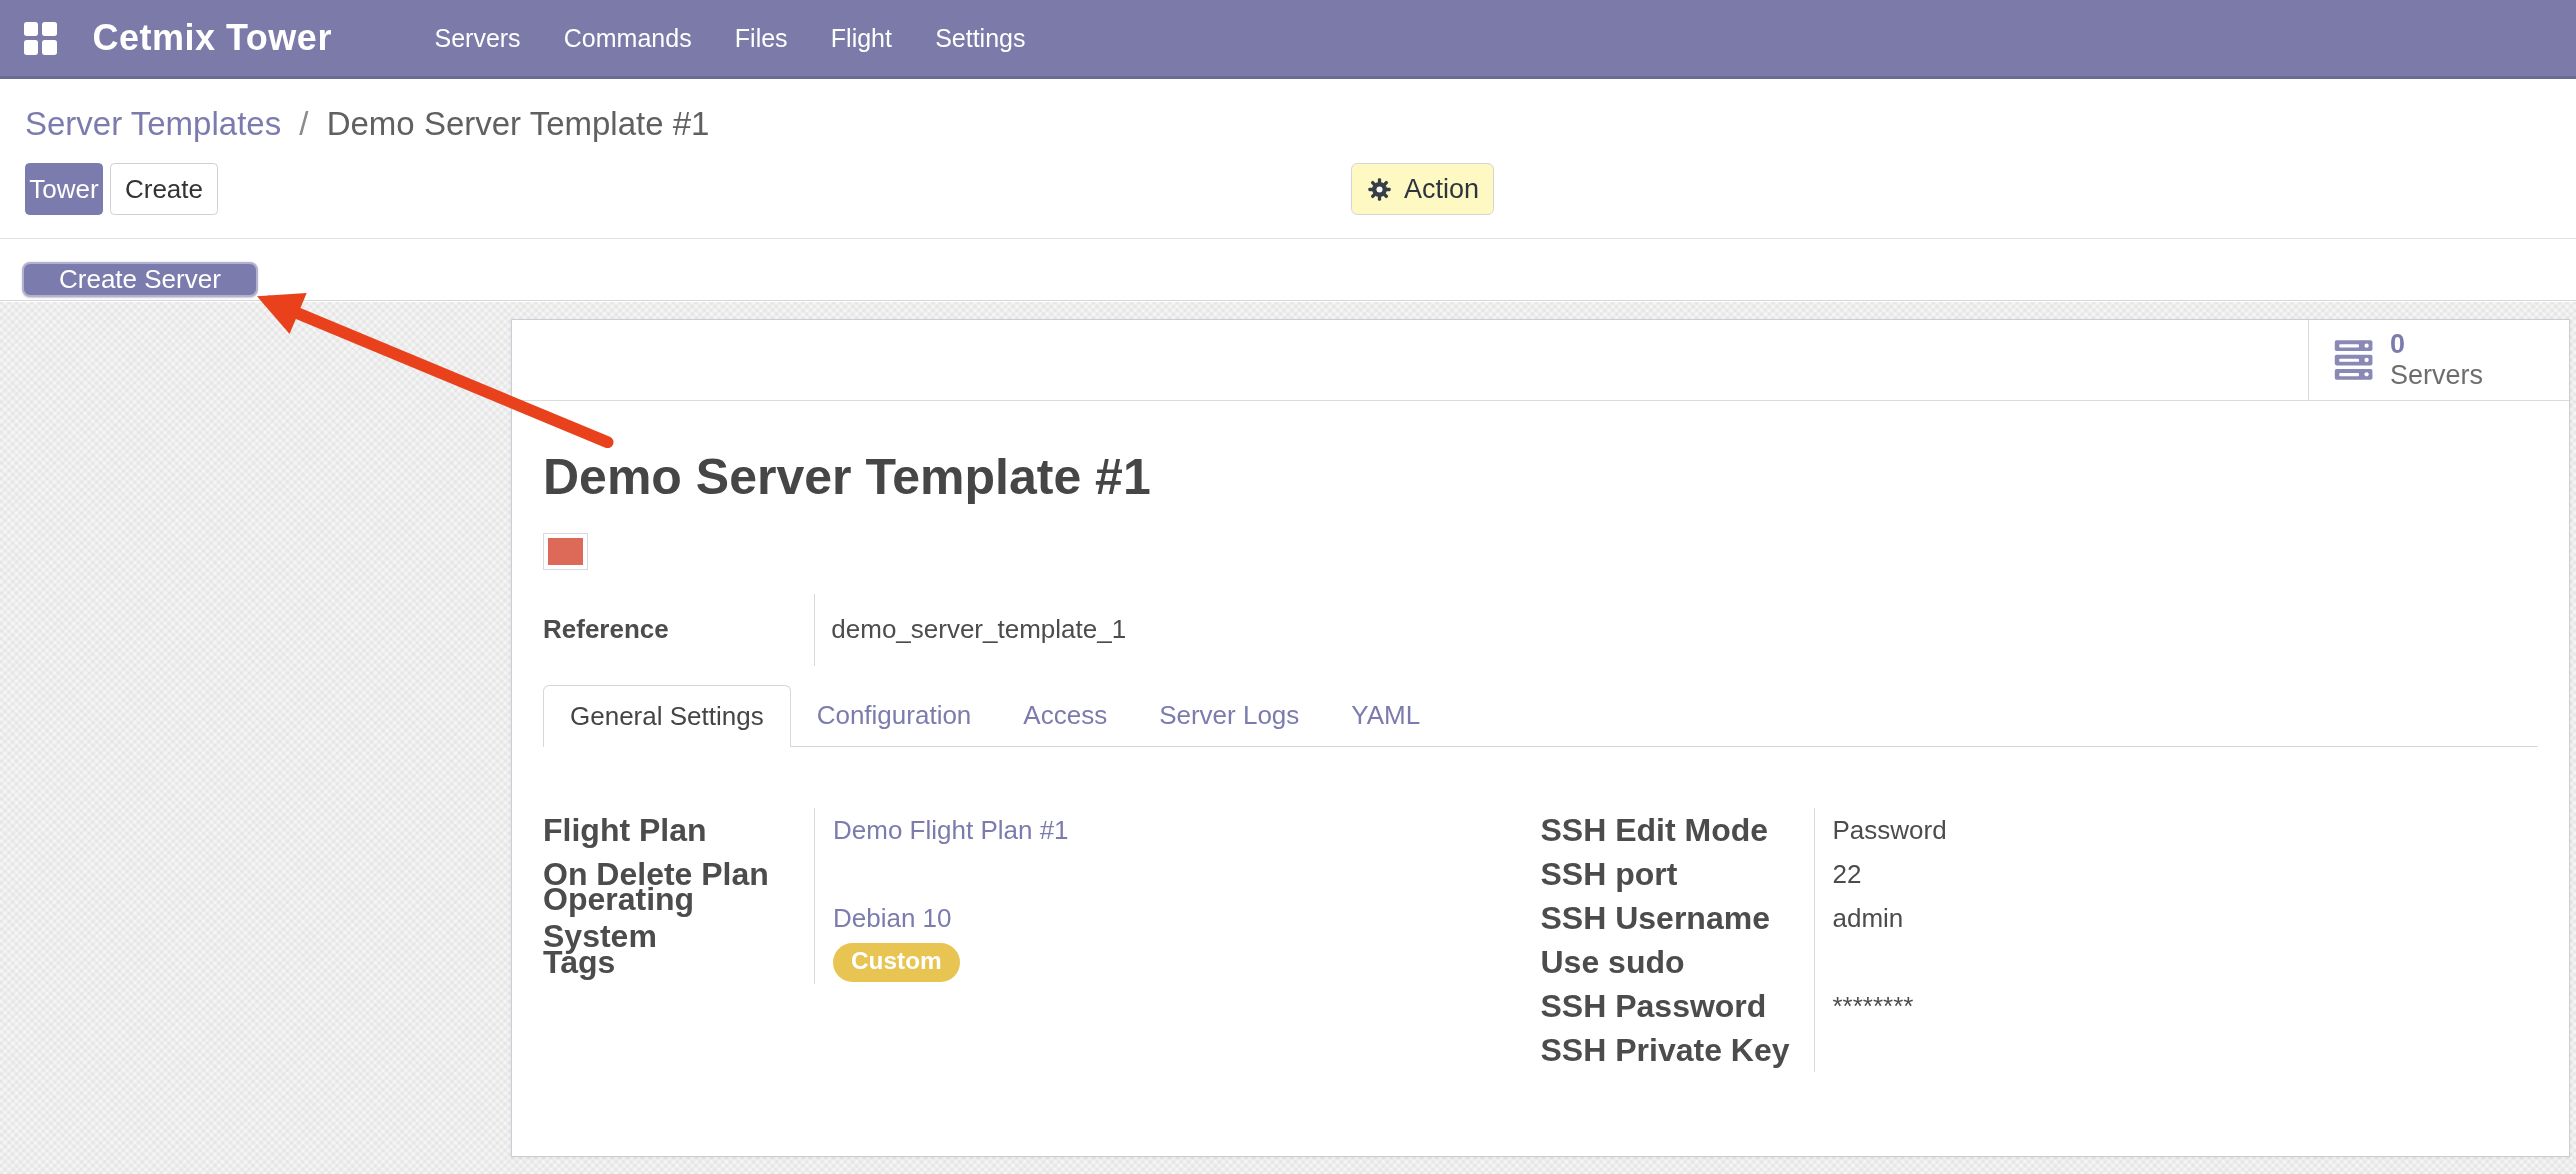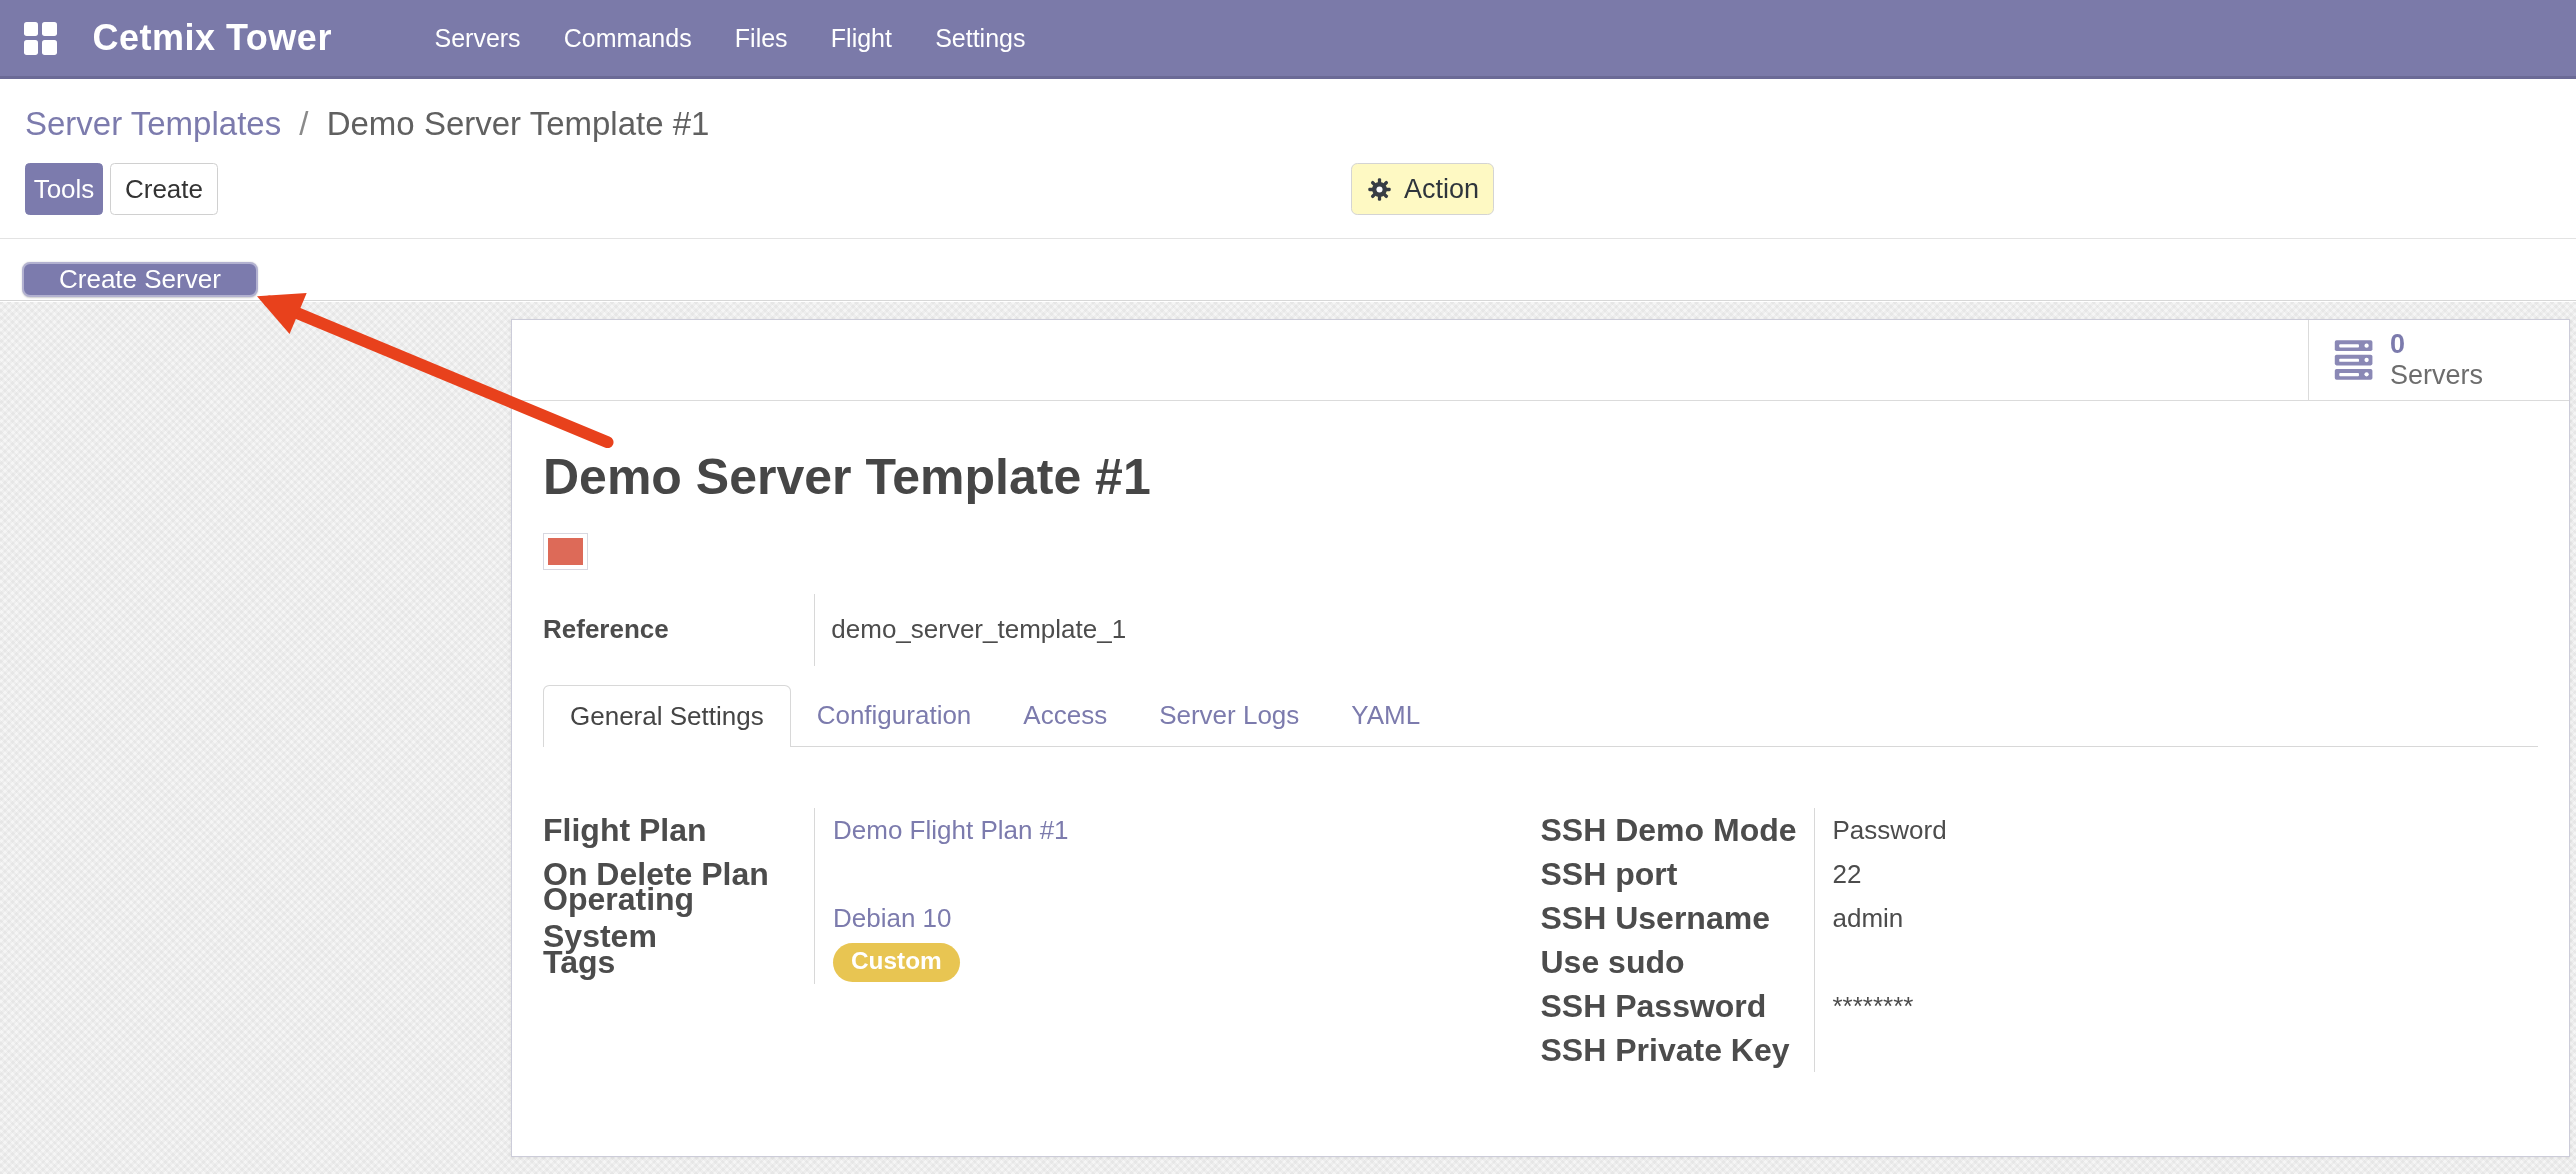--- a/index.html
+++ b/index.html
@@ -113,21 +113,21 @@
     <div class="nav-item">Settings</div>
   </div>
 </div>
 
 <div class="breadcrumb">
   <a>Server Templates</a>
   <span class="sep">/</span>
   <span class="current">Demo Server Template #1</span>
 </div>
 
-<div class="btn btn-edit">Tools</div>
+<div class="btn btn-edit">Tower</div>
 <div class="btn btn-create">Create</div>
 <div class="btn btn-action">
   <svg class="gear" viewBox="0 0 24 24">
     <g fill="#383e45">
       <rect x="10.55" y="2" width="2.9" height="20" rx="1.2"></rect>
       <rect x="10.55" y="2" width="2.9" height="20" rx="1.2" transform="rotate(45 12 12)"></rect>
       <rect x="10.55" y="2" width="2.9" height="20" rx="1.2" transform="rotate(90 12 12)"></rect>
       <rect x="10.55" y="2" width="2.9" height="20" rx="1.2" transform="rotate(135 12 12)"></rect>
       <circle cx="12" cy="12" r="6.6"></circle>
     </g>
@@ -203,21 +203,21 @@
             <a class="link">Debian 10</a>
           </div>
 
           <div class="row-label">Tags</div>
           <div class="row-value">
             <span class="tag-badge" style="background-color: rgb(232, 197, 82);">Custom</span>
           </div>
         </div>
 
         <div class="group" style="grid-template-columns:273px 1fr;">
-          <div class="row-label">SSH Demo Mode</div>
+          <div class="row-label">SSH Edit Mode</div>
           <div class="row-value">Password</div>
 
           <div class="row-label">SSH port</div>
           <div class="row-value">22</div>
 
           <div class="row-label">SSH Username</div>
           <div class="row-value">admin</div>
 
           <div class="row-label">Use sudo</div>
           <div class="row-value"></div>

